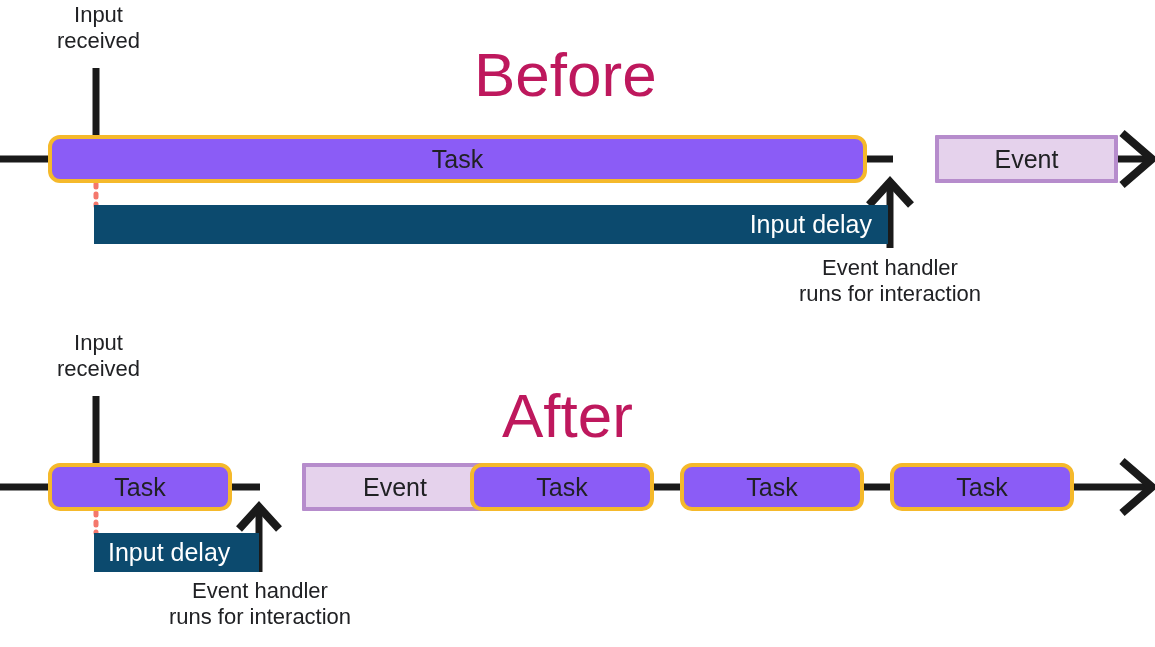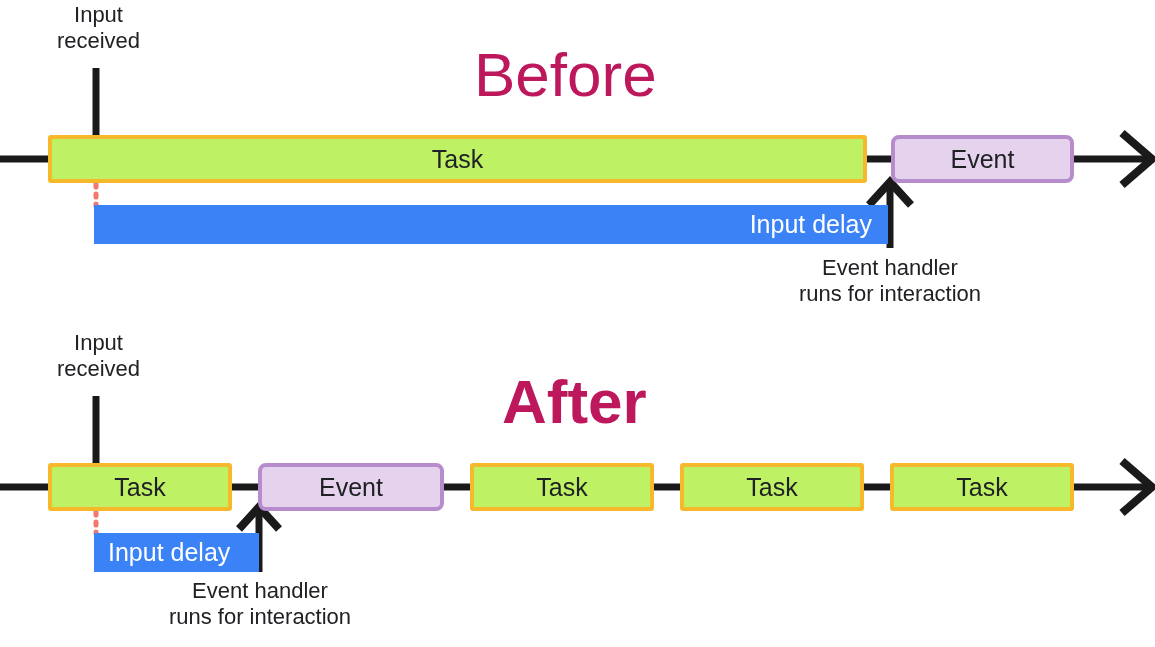--- a/index.html
+++ b/index.html
@@ -15,34 +15,35 @@
   .svg-layer{position:absolute;left:0;top:0;width:1155px;height:647px;}
 
   .box{
     position:absolute;
     box-sizing:border-box;
     display:flex;align-items:center;justify-content:center;
     font-size:25px;
     line-height:1;
   }
   .task{
-    background:#bef264;
+    background:#8b5cf6;
     border:4px solid #F5B92B;
-    border-radius:3px;
+    border-radius:12px;
     color:#202124;
   }
   .event{
     background:#E5D2EC;
     border:4px solid #B68CCC;
-    border-radius:8px;
+    border-radius:1px;
     color:#202124;
+    margin-left:44px;
   }
   .delay{
     position:absolute;
-    background:#3b82f6;
+    background:#0c4a6e;
     color:#ffffff;
     box-sizing:border-box;
     display:flex;align-items:center;
     font-size:25px;
     line-height:1;
   }
   .delay.right{justify-content:flex-end;padding-right:16px;}
   .delay.left{justify-content:flex-start;padding-left:14px;}
 
   .title{
@@ -119,21 +120,21 @@
 
   <div class="box task" style="left:48px;top:135px;width:819px;height:48px;">Task</div>
 
   <div class="box event" style="left:891px;top:135px;width:183px;height:48px;">Event</div>
 
   <div class="delay right" style="left:94px;top:205px;width:794px;height:39px;">Input delay</div>
 
   <div class="anno" style="left:690px;top:255px;width:400px;">Event handler
 runs for interaction</div>
 
-  <div class="title" style="left:502px;top:371px;font-weight:bold;">After</div>
+  <div class="title" style="left:502px;top:385px;">After</div>
 
   <div class="anno" style="left:16px;top:330px;width:165px;">Input
 received</div>
 
   <div class="box task" style="left:48px;top:463px;width:184px;height:48px;">Task</div>
 
   <div class="box event" style="left:258px;top:463px;width:186px;height:48px;">Event</div>
 
   <div class="box task" style="left:470px;top:463px;width:184px;height:48px;">Task</div>
 

